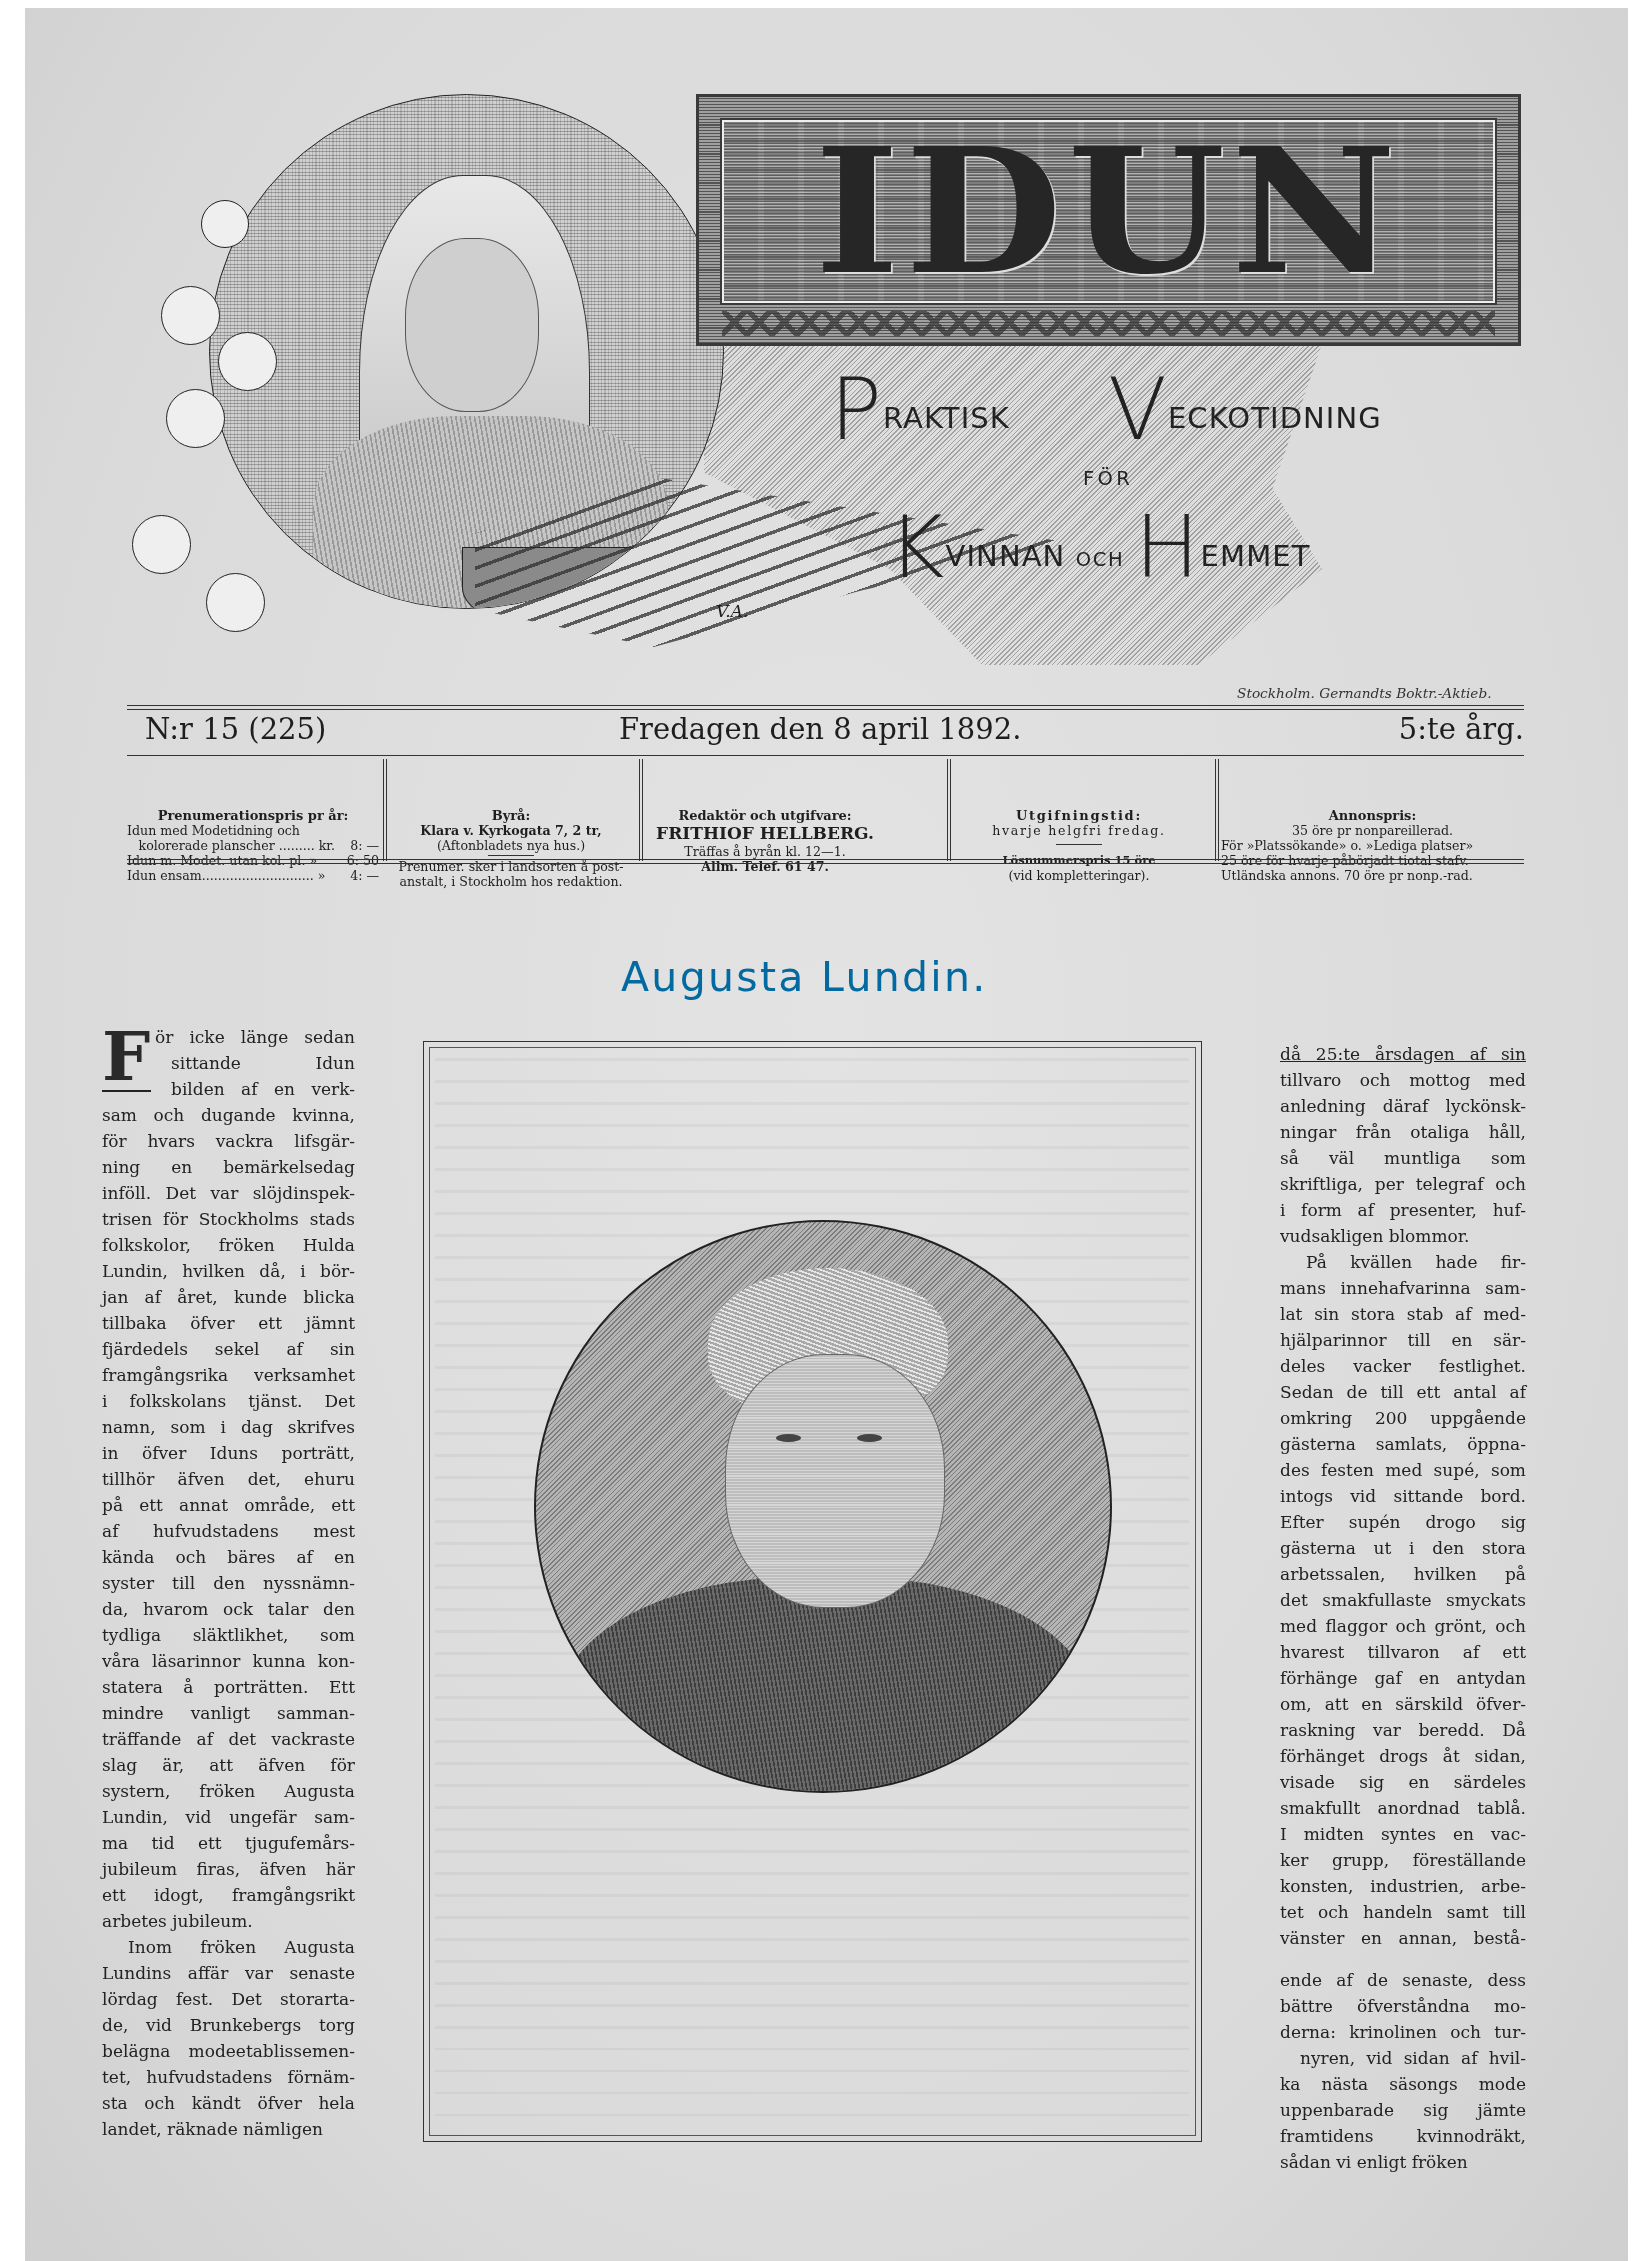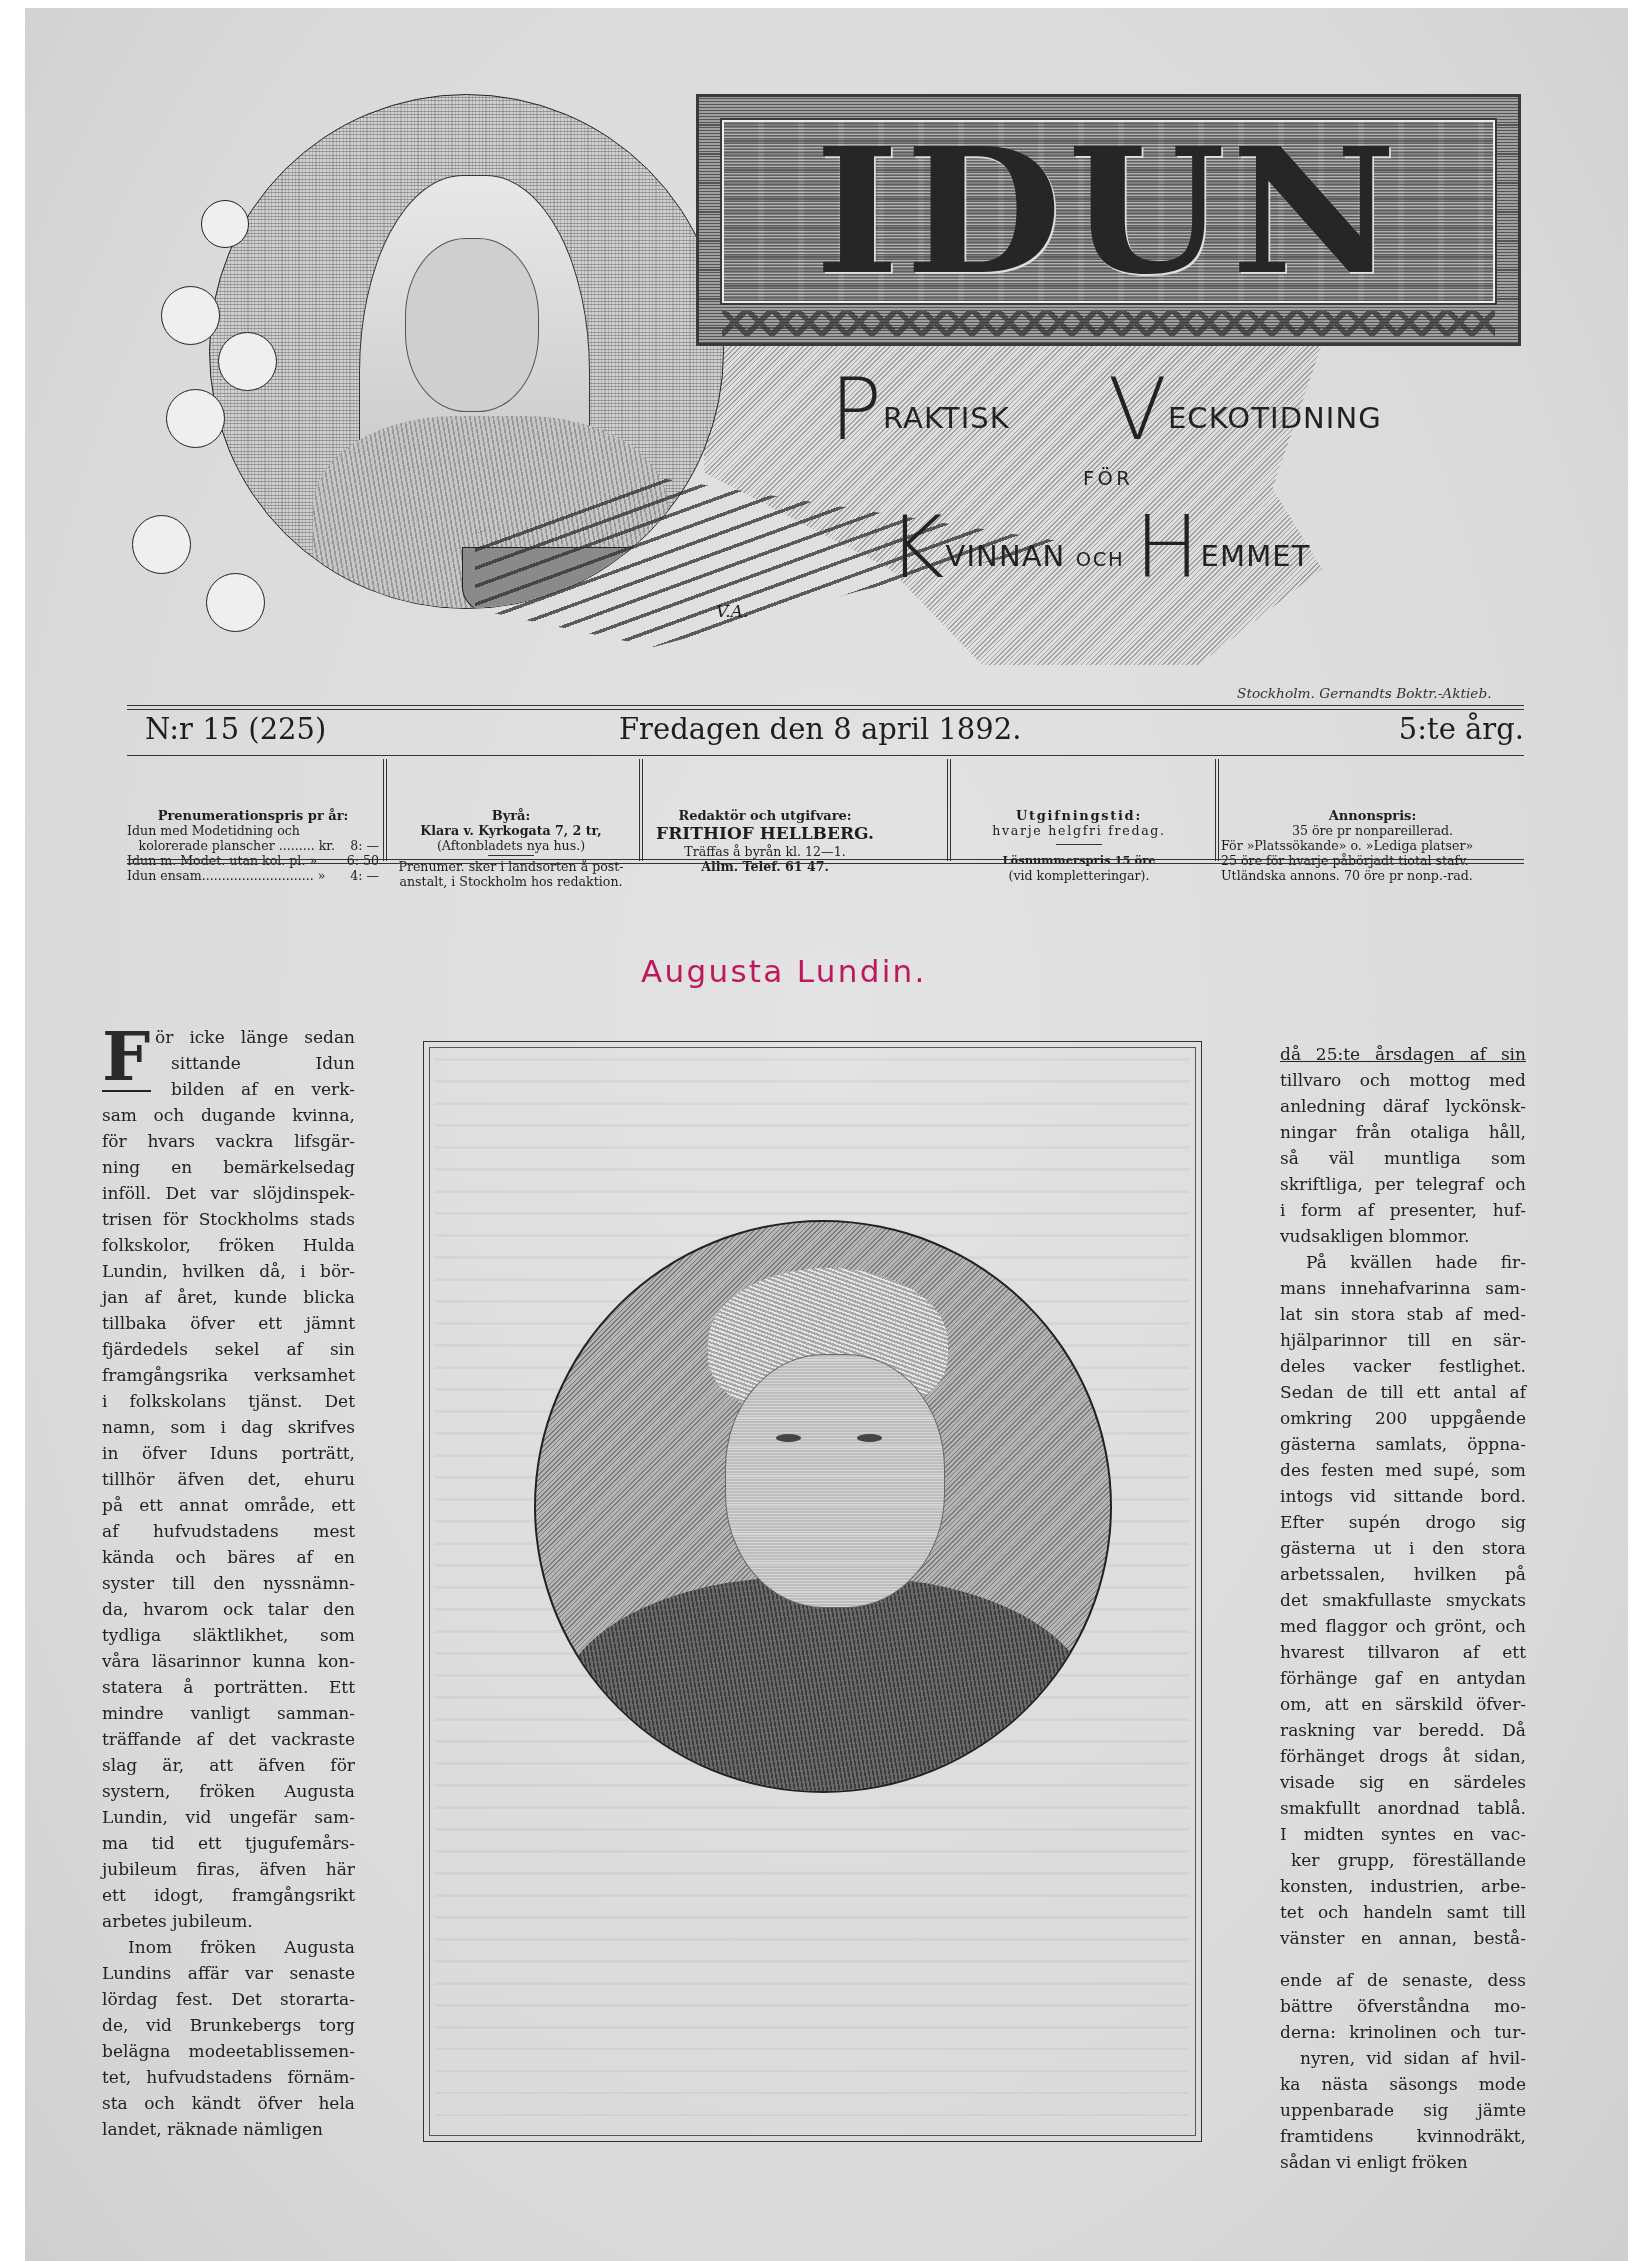--- a/index.html
+++ b/index.html
@@ -62,21 +62,21 @@
 
   .issue-row { position:absolute; left:127px; top:712px; width:1397px; height:40px;
                font-family:"DejaVu Serif", serif; font-size:29px; }
   .issue-row span { position:absolute; top:0; }
 
   .infobox { position:absolute; top:808px; height:92px; font-size:12.6px; line-height:15px; text-align:center;
              font-family:"DejaVu Serif", serif; }
   .infobox .h { font-weight:bold; font-size:13px; }
   .vsep { position:absolute; top:759px; height:102px; border-left:1.1px solid #333; border-right:1.1px solid #333; width:1.7px; }
 
-  .title { position:absolute; left:621px; top:953px; font-family:"DejaVu Sans", sans-serif; font-size:31px; letter-spacing:2.3px; color:#be185d;margin-left:20px; }
+  .title { position:absolute; left:621px; top:953px; font-family:"DejaVu Sans", sans-serif; font-size:41px; letter-spacing:2.3px; color:#0369a1; }
 
   .frame { position:absolute; left:423px; top:1041px; width:779px; height:1101px; border:1.7px solid #333; box-sizing:border-box; }
   .frame::before { content:""; position:absolute; left:4.6px; right:4.6px; top:4.6px; bottom:4.6px; border:0.6px solid #555; }
   .frame-bleed { position:absolute; left:435px; top:1048px; width:754px; height:1088px;
                  background: repeating-linear-gradient(0deg, transparent 0 19.5px, rgba(120,120,120,.09) 19.5px 22px); }
   .portrait { position:absolute; left:534px; top:1220px; width:578px; height:573px; border-radius:50%;
               border:2.3px solid #222; box-sizing:border-box; overflow:hidden;
               background: repeating-linear-gradient(135deg, #7c7c7c 0 1.1px, #b5b5b5 1.1px 3.4px); }
   .p-hair { position:absolute; left:172px; top:46px; width:240px; height:149px; border-radius:50% 50% 40% 40%;
             background: repeating-linear-gradient(20deg,#e6e6e6 0 1.7px,#a8a8a8 1.7px 4px); }
@@ -279,21 +279,21 @@
     <span class="line" style="line-height: 26px;">det smakfullaste smyckats</span>
     <span class="line" style="line-height: 26px;">med flaggor och grönt, och</span>
     <span class="line" style="line-height: 26px;">hvarest tillvaron af ett</span>
     <span class="line" style="line-height: 26px;">förhänge gaf en antydan</span>
     <span class="line" style="line-height: 26px;">om, att en särskild öfver-</span>
     <span class="line" style="line-height: 26px;">raskning var beredd. Då</span>
     <span class="line" style="line-height: 26px;">förhänget drogs åt sidan,</span>
     <span class="line" style="line-height: 26px;">visade sig en särdeles</span>
     <span class="line" style="line-height: 26px;">smakfullt anordnad tablå.</span>
     <span class="line" style="line-height: 26px;">I midten syntes en vac-</span>
-    <span class="line" style="line-height: 26px; margin-left: 11px;">ker grupp, föreställande</span>
+    <span class="line" style="line-height: 26px;">ker grupp, föreställande</span>
     <span class="line" style="line-height: 26px;">konsten, industrien, arbe-</span>
     <span class="line" style="line-height: 26px;">tet och handeln samt till</span>
     <span class="line" style="line-height: 26px;">vänster en annan, bestå-</span>
     <span class="line" style="line-height: 26px; margin-top: 16px;">ende af de senaste, dess</span>
     <span class="line" style="line-height: 26px;">bättre öfverståndna mo-</span>
     <span class="line" style="line-height: 26px;">derna: krinolinen och tur-</span>
     <span class="line" style="line-height: 26px; margin-left: 20px;">nyren, vid sidan af hvil-</span>
     <span class="line" style="line-height: 26px;">ka nästa säsongs mode</span>
     <span class="line" style="line-height: 26px;">uppenbarade sig jämte</span>
     <span class="line" style="line-height: 26px;">framtidens kvinnodräkt,</span>

